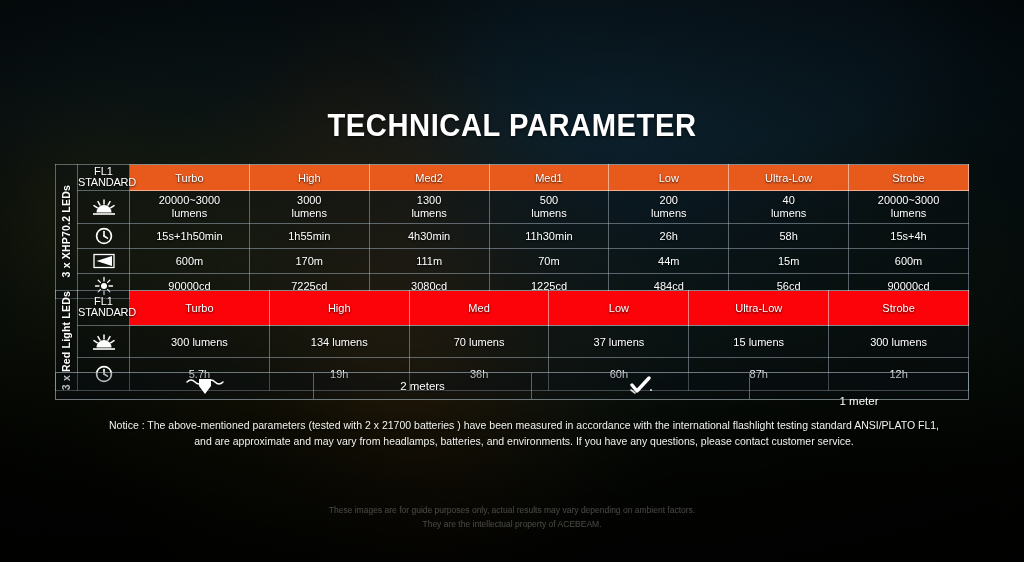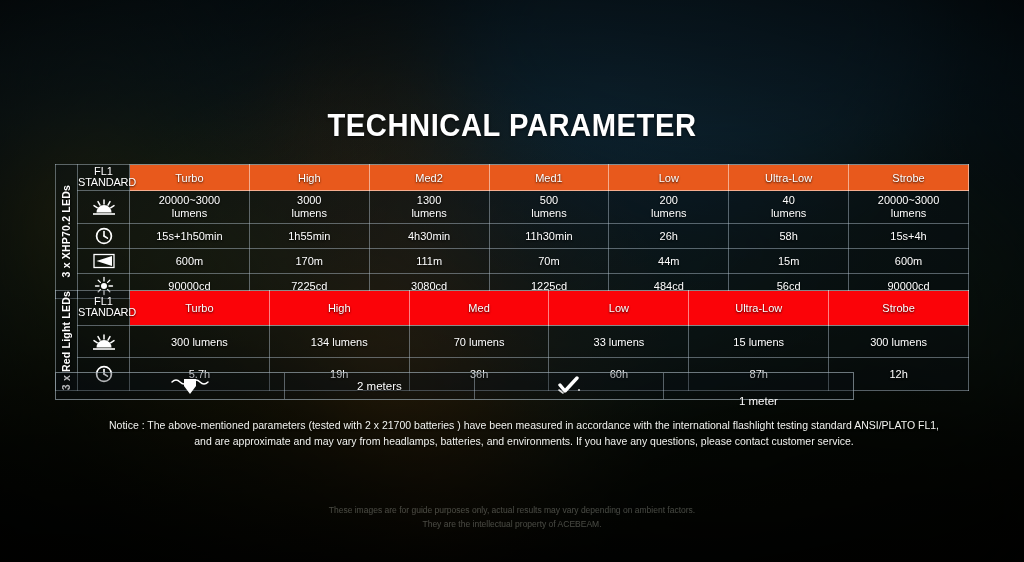--- a/index.html
+++ b/index.html
@@ -165,21 +165,21 @@
 
   
   #table-main { top: 164px; }
   #table-red  { top: 290px; }
 
   
   #resist-strip {
     position: absolute;
     left: 55px;
     top: 372px;
-    width: 799px;
+    width: 914px;
     height: 28px;
     display: flex;
     border: 1px solid rgba(190,205,215,.55);
     background: rgba(10,16,22,.30);
     padding-left: 40px;
   }
   #resist-strip > div {
     flex: 1 1 25%;
     display: flex;
     align-items: center;
@@ -368,21 +368,21 @@
                 <line x1="7" y1="8.6" x2="10.4" y2="10.8"></line>
                 <line x1="27" y1="8.6" x2="23.6" y2="10.8"></line>
               </g>
               <path d="M9.5 15.5 a7.5 7.5 0 0 1 15 0 z" fill="#fff"></path>
               <rect x="6" y="16.2" width="22" height="1.6" fill="#fff"></rect>
             </svg>
           </td>
           <td class="val-cell">300 lumens</td>
           <td class="val-cell">134 lumens</td>
           <td class="val-cell">70 lumens</td>
-          <td class="val-cell">33 lumens</td>
+          <td class="val-cell">37 lumens</td>
           <td class="val-cell">15 lumens</td>
           <td class="val-cell">300 lumens</td>
         </tr>
         <tr>
           <td class="icon-cell">
             <svg width="34" height="20" viewBox="0 0 34 20">
               <circle cx="17" cy="10" r="7.4" fill="none" stroke="#fff" stroke-width="1.7"></circle>
               <line x1="17" y1="10" x2="17" y2="5.6" stroke="#fff" stroke-width="1.6" stroke-linecap="round"></line>
               <line x1="17" y1="10" x2="20.4" y2="12.2" stroke="#fff" stroke-width="1.6" stroke-linecap="round"></line>
             </svg>

